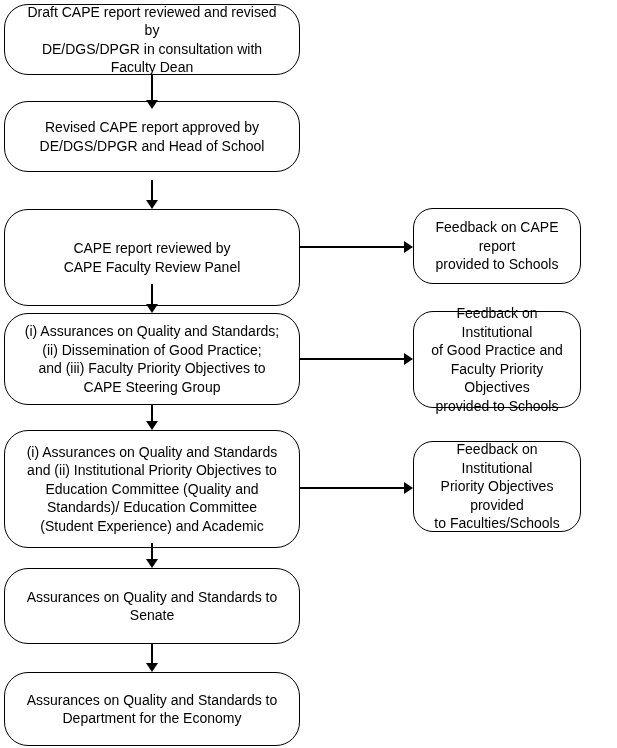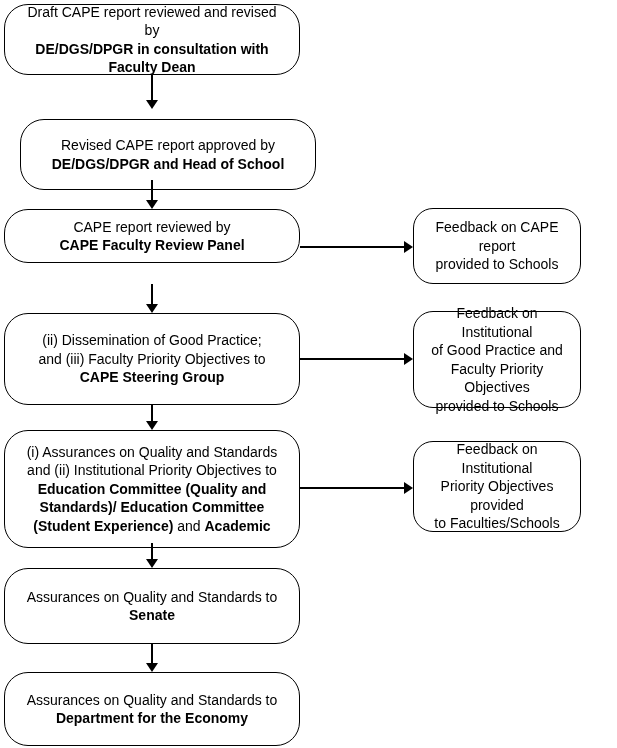--- a/index.html
+++ b/index.html
@@ -18,52 +18,53 @@
     border:1.5px solid #000000;
     background:#ffffff;
     display:flex;
     flex-direction:column;
     justify-content:center;
     text-align:center;
     padding:1px 17px;
   }
   .main-box{left:4px;width:296px;border-radius:24px;}
   .side-box{left:413px;width:168px;border-radius:20px;}
-  .b{font-weight:bold;}
+  .b{font-weight:normal;}
   .vline{position:absolute;left:151px;width:2px;background:#000000;}
   .vhead{position:absolute;left:146px;width:0;height:0;
     border-left:6px solid transparent;border-right:6px solid transparent;
     border-top:9px solid #000000;}
   .hline{position:absolute;left:300px;width:105px;height:2px;background:#000000;}
   .hhead{position:absolute;left:404px;width:0;height:0;
     border-top:6px solid transparent;border-bottom:6px solid transparent;
     border-left:9px solid #000000;}
 </style>
 </head>
 <body>
 
 <div id="canvas">
 
   <div class="box main-box" style="top:4px;height:71px;">
     <div><span>Draft CAPE report reviewed and revised by</span></div>
     <div><span class="b">DE/DGS/DPGR in consultation with</span></div>
     <div><span class="b">Faculty Dean</span></div>
   </div>
 
-  <div class="box main-box" style="top:119px;height:71px;margin-left:16px;">
+  <div class="box main-box" style="top:101px;height:71px;">
     <div><span>Revised CAPE report approved by</span></div>
     <div><span class="b">DE/DGS/DPGR and Head of School</span></div>
   </div>
 
-  <div class="box main-box" style="top:209px;height:54px;">
+  <div class="box main-box" style="top:209px;height:97px;">
     <div><span>CAPE report reviewed by</span></div>
     <div><span class="b">CAPE Faculty Review Panel</span></div>
   </div>
 
   <div class="box main-box" style="top:313px;height:92px;">
+    <div><span>(i) Assurances on Quality and Standards;</span></div>
     <div><span>(ii) Dissemination of Good Practice;</span></div>
     <div><span>and (iii) Faculty Priority Objectives to</span></div>
     <div><span class="b">CAPE Steering Group</span></div>
   </div>
 
   <div class="box main-box" style="top:430px;height:118px;">
     <div><span>(i) Assurances on Quality and Standards</span></div>
     <div><span>and (ii) Institutional Priority Objectives to</span></div>
     <div><span class="b">Education Committee (Quality and</span></div>
     <div><span class="b">Standards)/ Education Committee</span></div>

